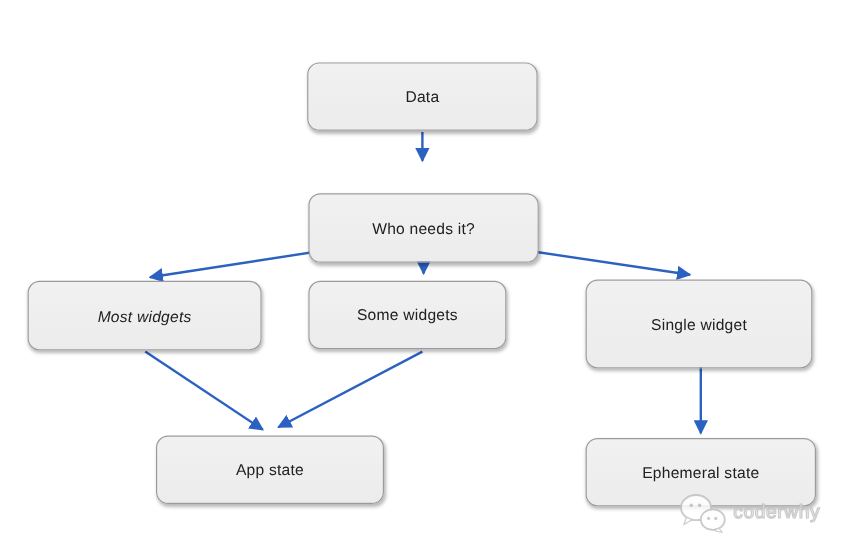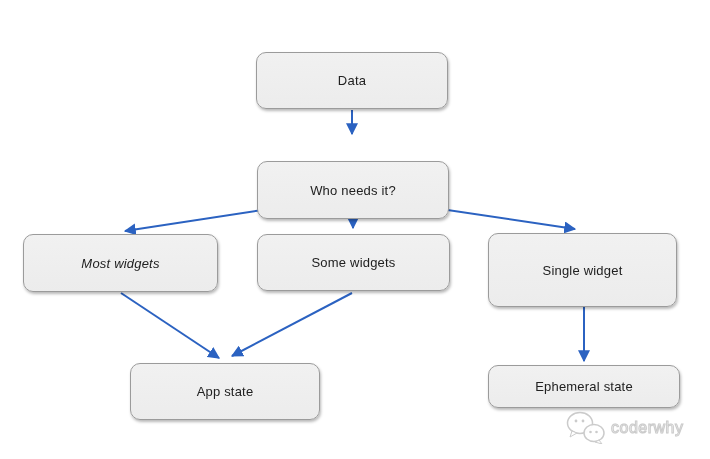--- a/index.html
+++ b/index.html
@@ -36,24 +36,24 @@
     pointer-events: none;
   }
   #edge-layer line {
     stroke: var(--arrow-color, #2b62c1);
     stroke-width: 2;
   }
   
   .n-data      { left: 256px; top:  52px; width: 192px; height: 57px; }
   .n-who       { left: 257px; top: 137px; width: 192px; height: 58px; margin-top: 24px; }
   .n-most      { left:  23px; top: 234px; width: 195px; height: 58px; font-style: italic; }
-  .n-some      { left: 257px; top: 234px; width: 193px; height: 57px; }
+  .n-some      { left: 257px; top: 234px; width: 165px; height: 57px; }
   .n-single    { left: 488px; top: 233px; width: 189px; height: 74px; }
   .n-app       { left: 130px; top: 363px; width: 190px; height: 57px; text-align: right; }
-  .n-ephemeral { left: 488px; top: 365px; width: 192px; height: 43px; }
+  .n-ephemeral { left: 488px; top: 365px; width: 192px; height: 57px; }
 
   .watermark {
     position: absolute;
     left: 566px;
     top: 411px;
     display: flex;
     align-items: center;
     opacity: 0.85;
   }
   .watermark-text {

